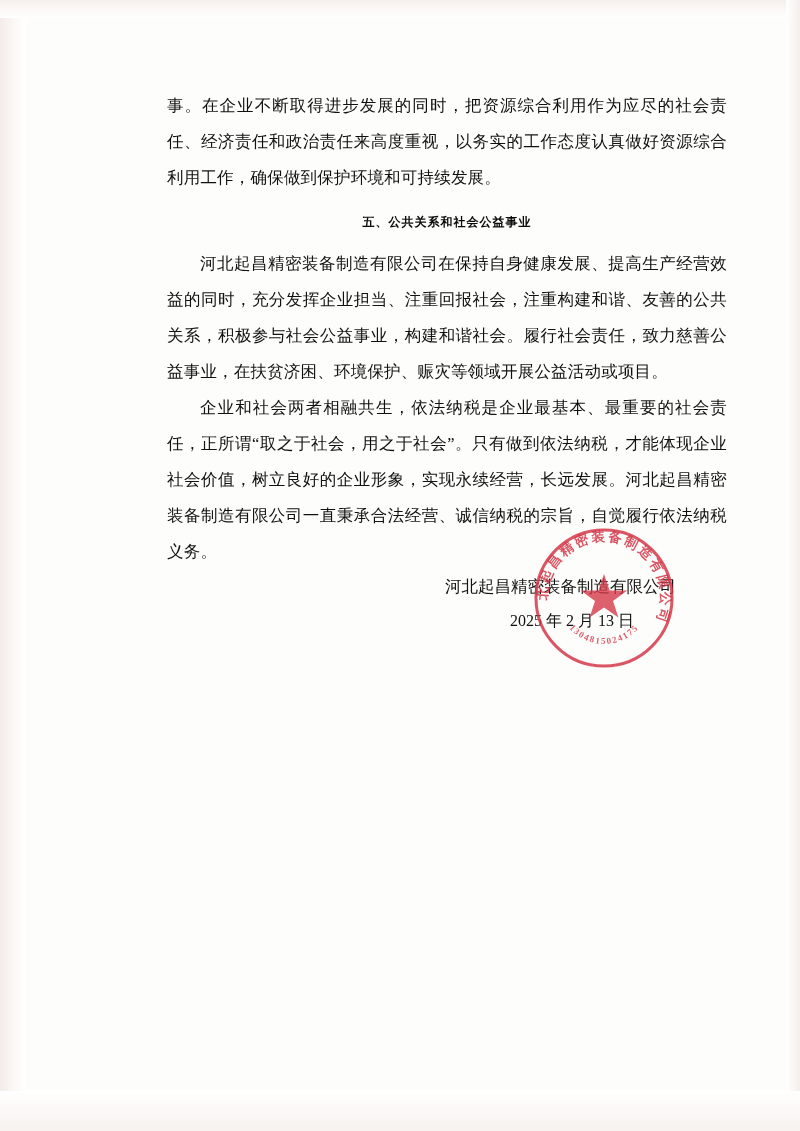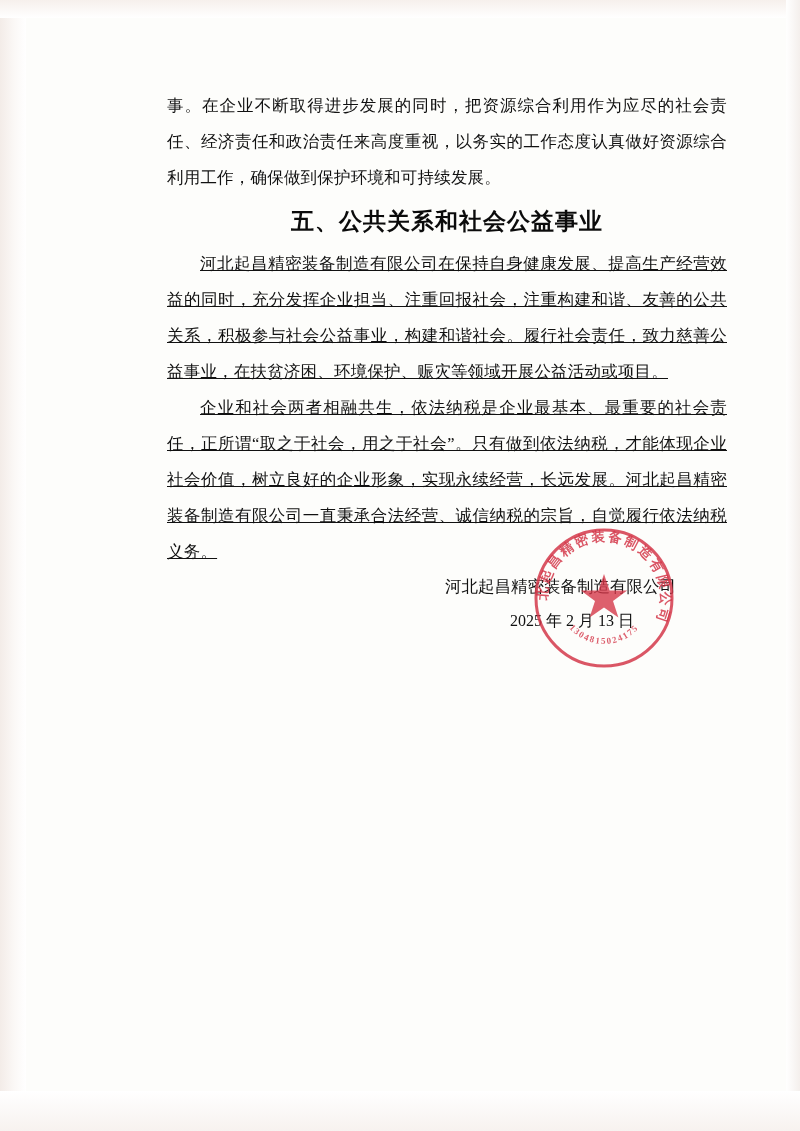--- a/index.html
+++ b/index.html
@@ -59,25 +59,24 @@
     font-size: 16.5px;
     line-height: 36px;
     color: #111111;
     text-align: justify;
     text-justify: inter-ideograph;
     letter-spacing: 0.2px;
     margin: 0;
   }
   .para.indent {
     text-indent: 2em;
-    text-decoration: underline;
   }
 
   .section-title {
-    font-size: 23px;
+    font-size: 12px;
     line-height: 40px;
     font-weight: bold;
     text-align: center;
     color: #0b0b0b;
     margin: 6px 0 4px 0;
     letter-spacing: 1px;
   }
 
   .signature-block {
     position: absolute;

